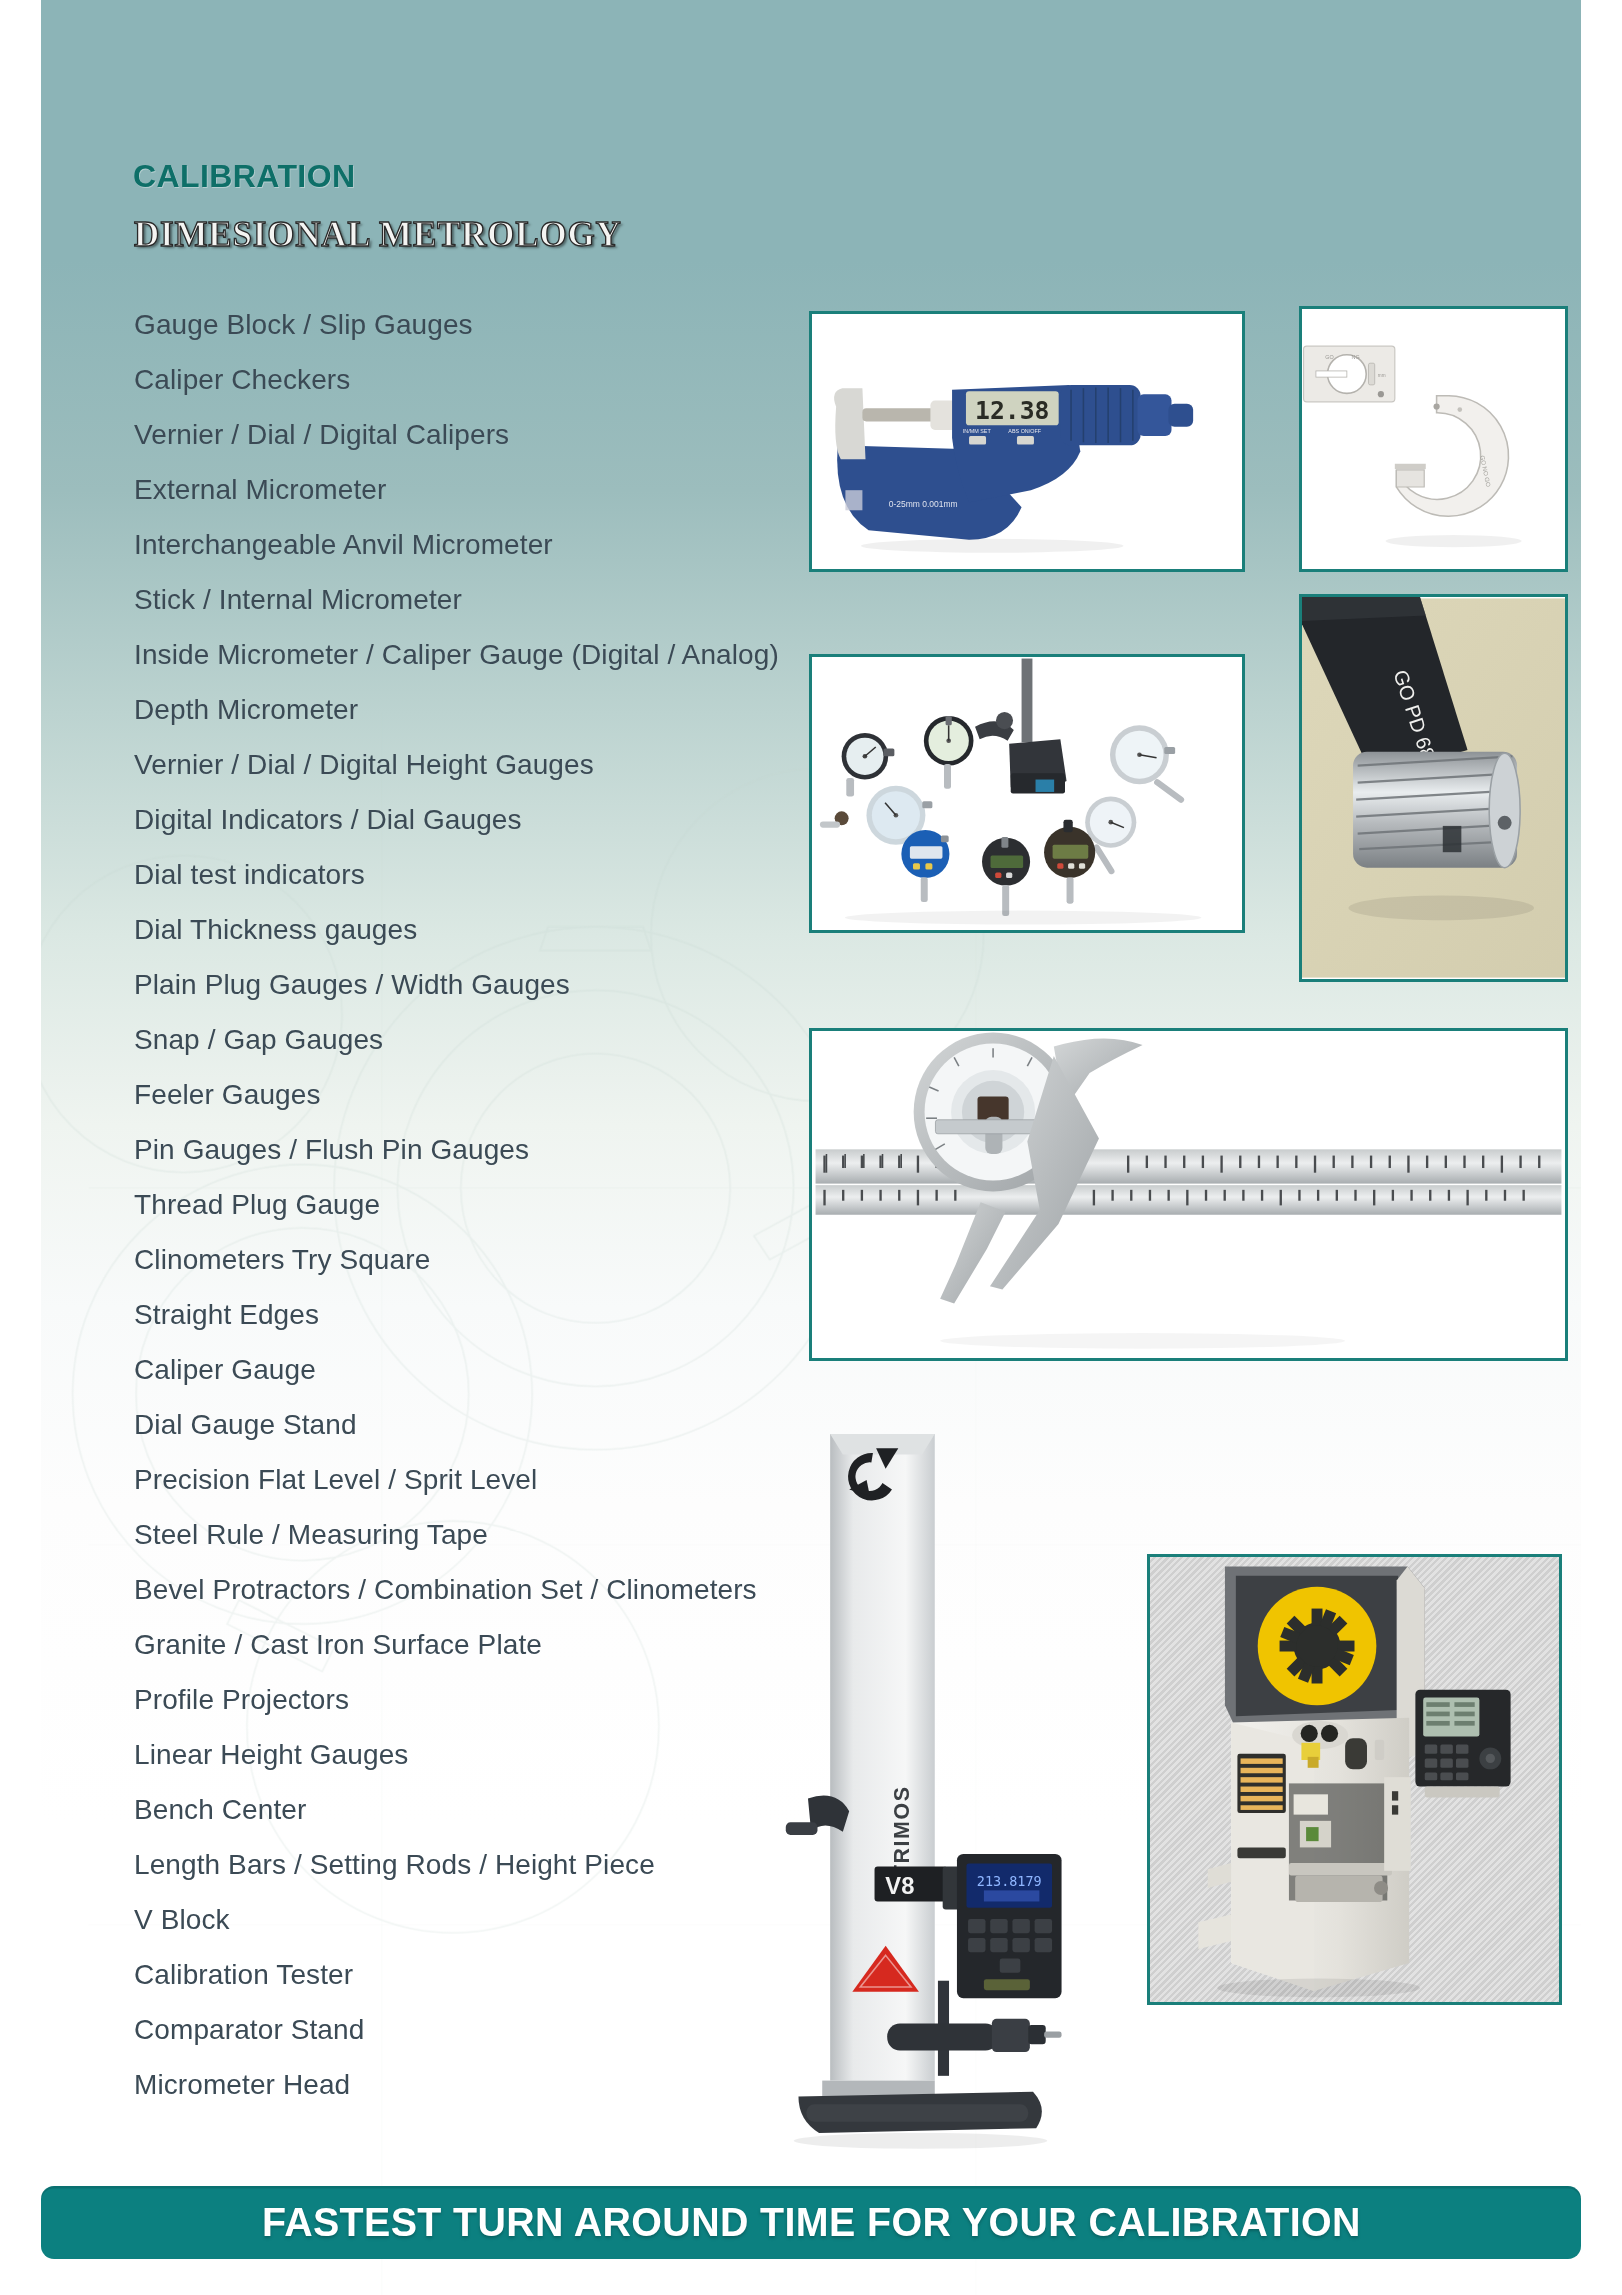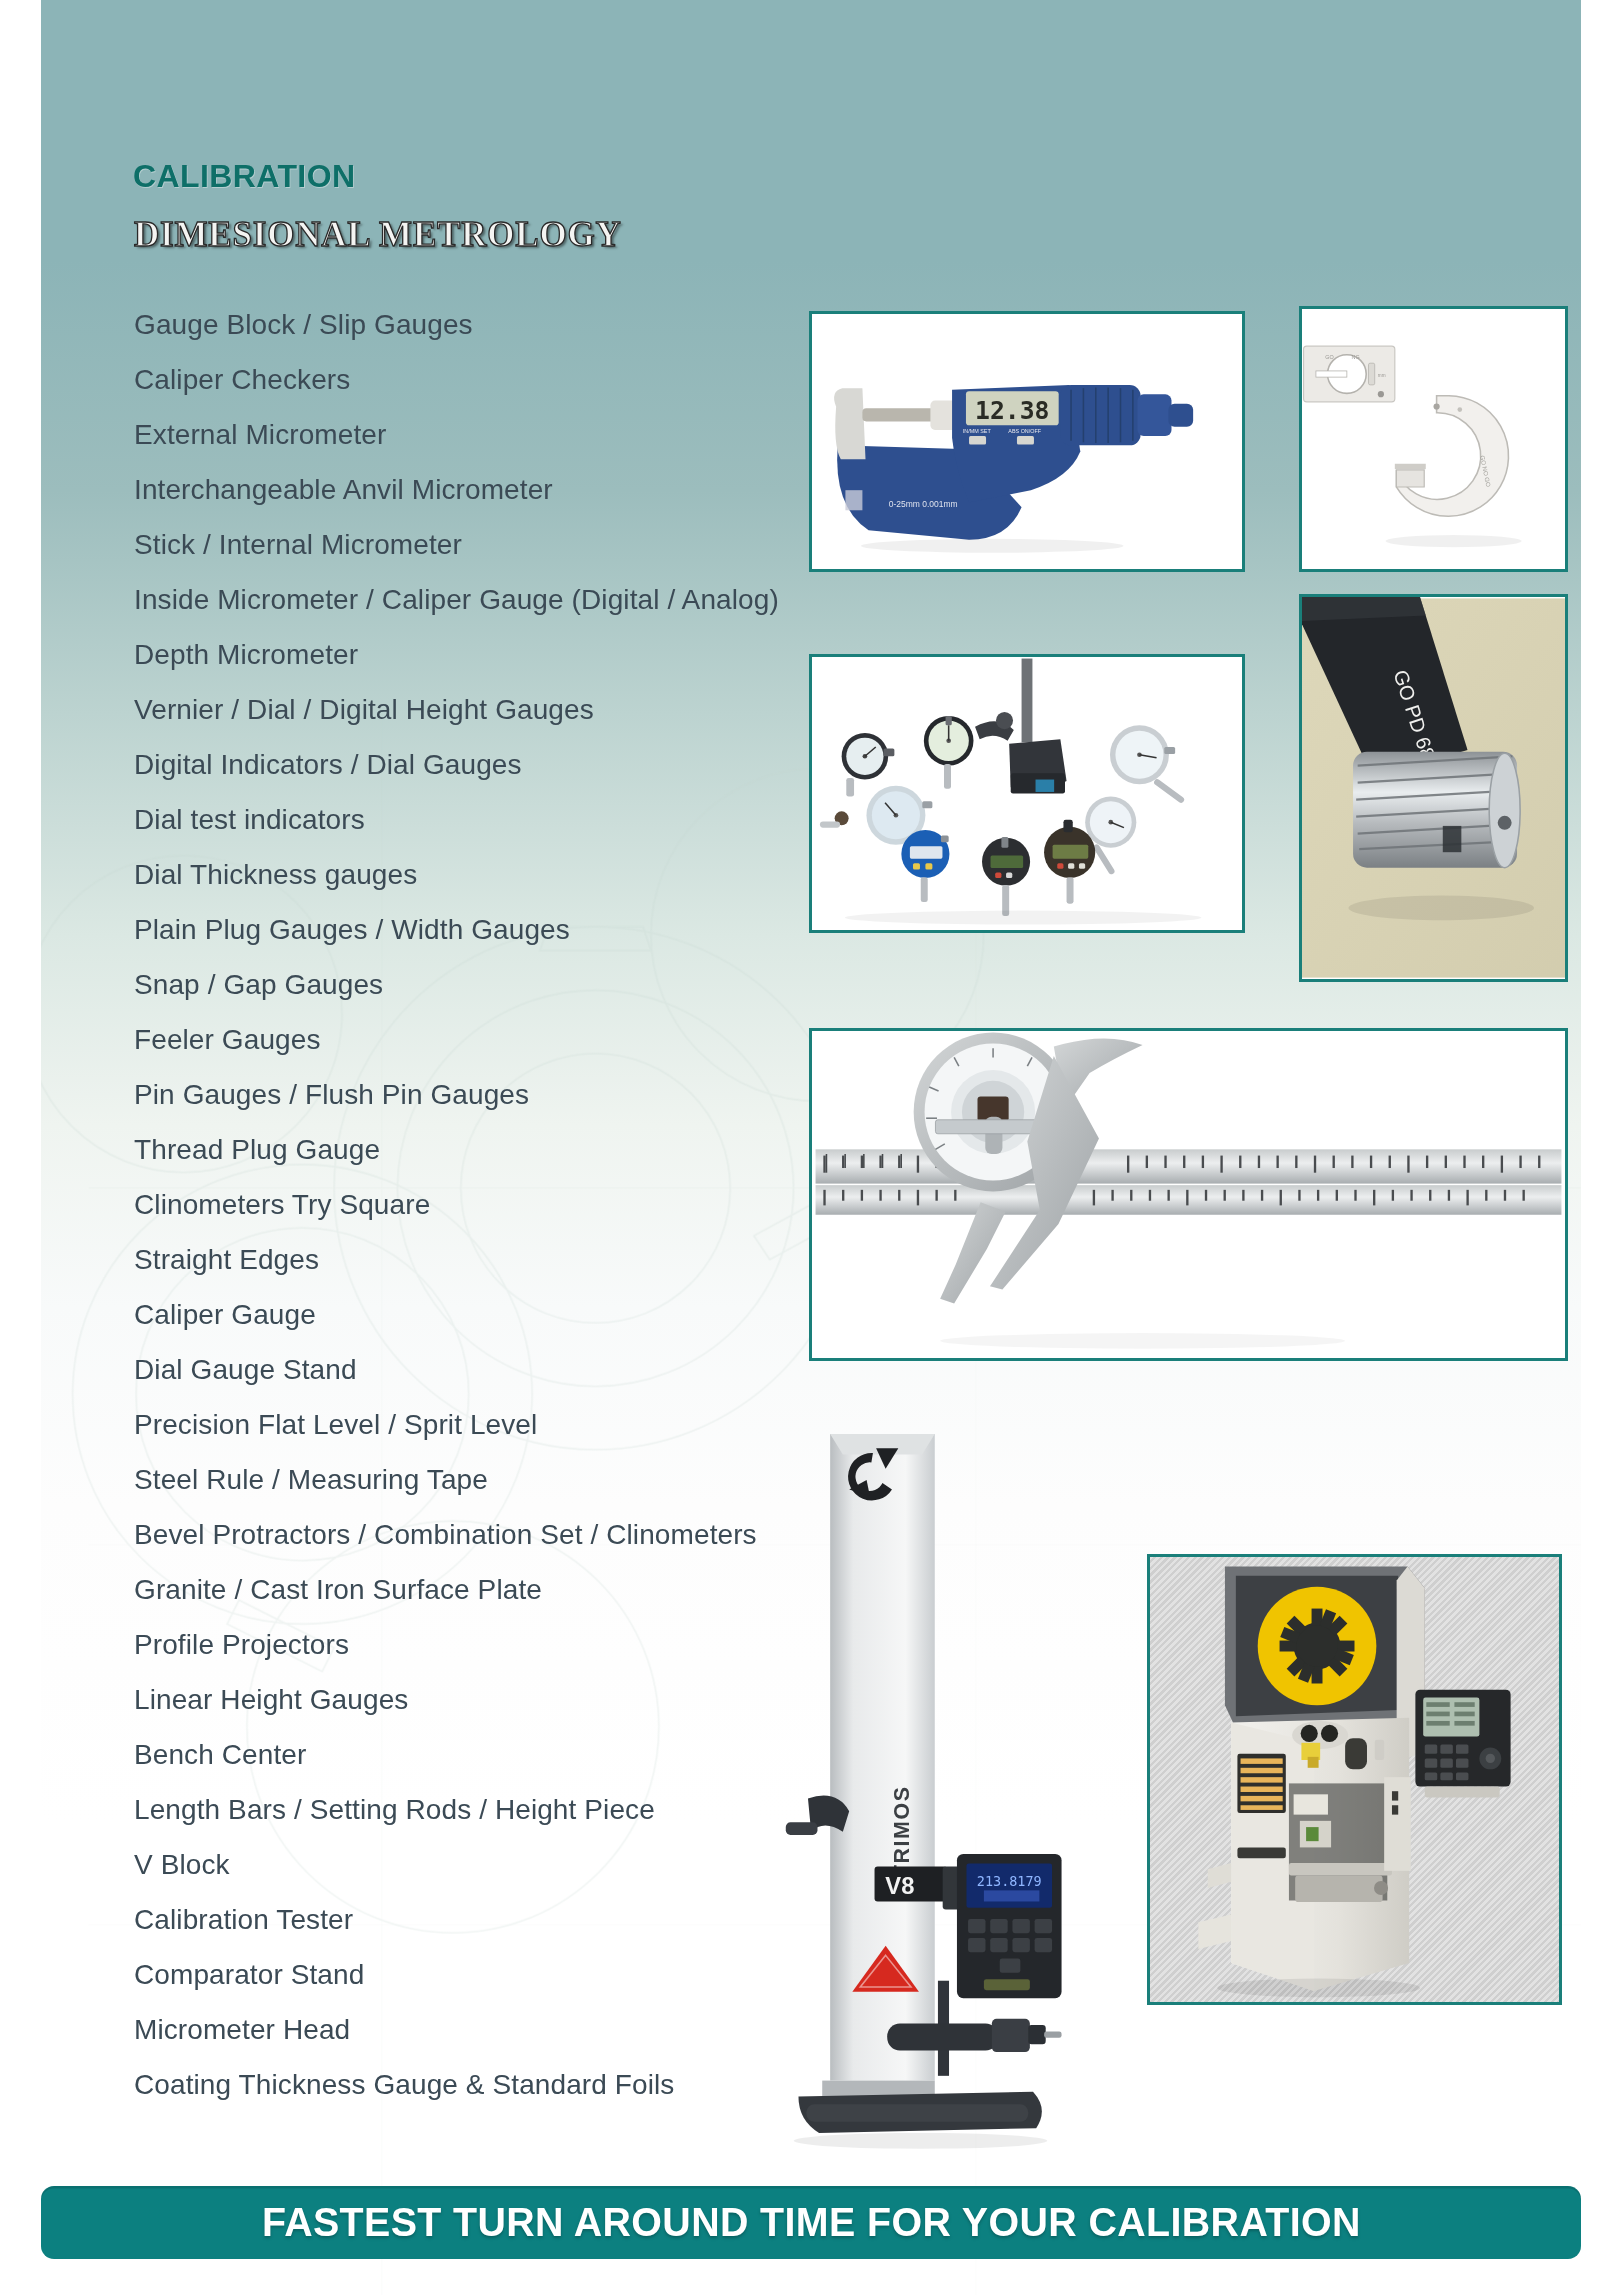--- a/index.html
+++ b/index.html
@@ -138,20 +138,21 @@
         <path d="M1180 900 L1180 2898" opacity=".15"></path>
       </g>
     </svg>
 
     <div id="mechanical">CALIBRATION</div>
     <div id="metrology">DIMESIONAL METROLOGY</div>
 
     <div id="service-list">
       <div class="service-item">Gauge Block / Slip Gauges</div>
       <div class="service-item">Caliper Checkers</div>
+      <div class="service-item">Vernier / Dial / Digital Calipers</div>
       <div class="service-item">External Micrometer</div>
       <div class="service-item">Interchangeable Anvil Micrometer</div>
       <div class="service-item">Stick / Internal Micrometer</div>
       <div class="service-item">Inside Micrometer / Caliper Gauge (Digital / Analog)</div>
       <div class="service-item">Depth Micrometer</div>
       <div class="service-item">Vernier / Dial / Digital Height Gauges</div>
       <div class="service-item">Digital Indicators / Dial Gauges</div>
       <div class="service-item">Dial test indicators</div>
       <div class="service-item">Dial Thickness gauges</div>
       <div class="service-item">Plain Plug Gauges / Width Gauges</div>
@@ -168,21 +169,20 @@
       <div class="service-item">Bevel Protractors / Combination Set / Clinometers</div>
       <div class="service-item">Granite / Cast Iron Surface Plate</div>
       <div class="service-item">Profile Projectors</div>
       <div class="service-item">Linear Height Gauges</div>
       <div class="service-item">Bench Center</div>
       <div class="service-item">Length Bars / Setting Rods / Height Piece</div>
       <div class="service-item">V Block</div>
       <div class="service-item">Calibration Tester</div>
       <div class="service-item">Comparator Stand</div>
       <div class="service-item">Micrometer Head</div>
-      <div class="service-item">Coating Thickness Gauge &amp; Standard Foils</div>
     </div>
 
     <div class="photo" id="photo-micrometer">
       <svg class="ph-svg" viewBox="0 0 550 330">
         <rect width="550" height="330" fill="#ffffff"></rect>
 
         <path d="M30 170 Q24 250 70 280 L200 292 Q250 292 268 250 L200 175 Z" fill="#2e4f8f"></path>
         <path d="M28 120 Q20 100 36 96 L62 96 L66 188 L34 188 Q24 170 28 120 Z" fill="#d8d8d4"></path>
 
         <rect x="62" y="122" width="96" height="17" rx="5" fill="#b9b6ad"></rect>

